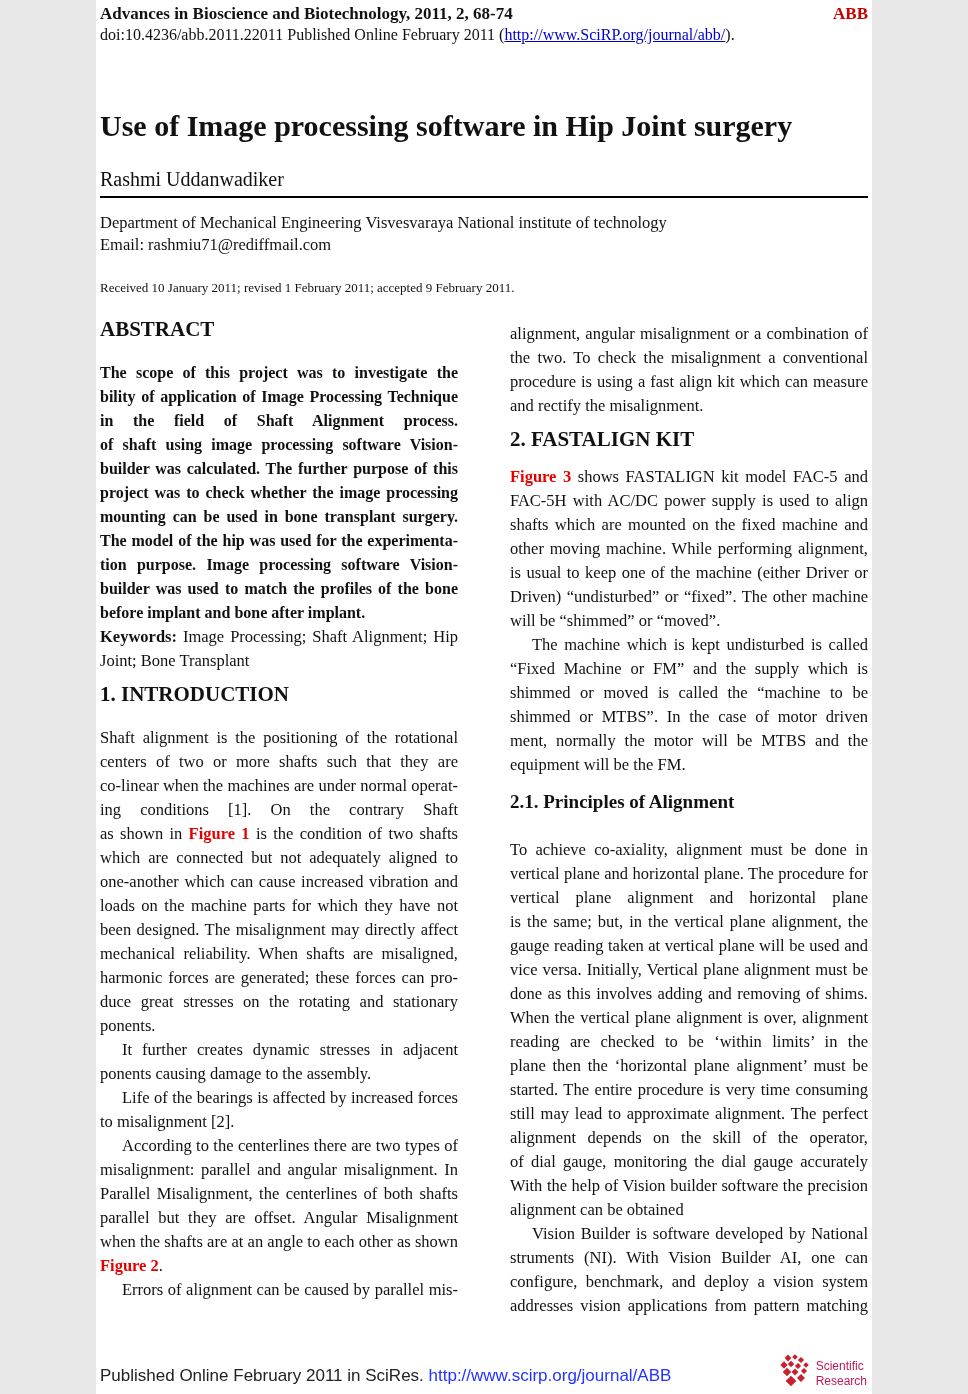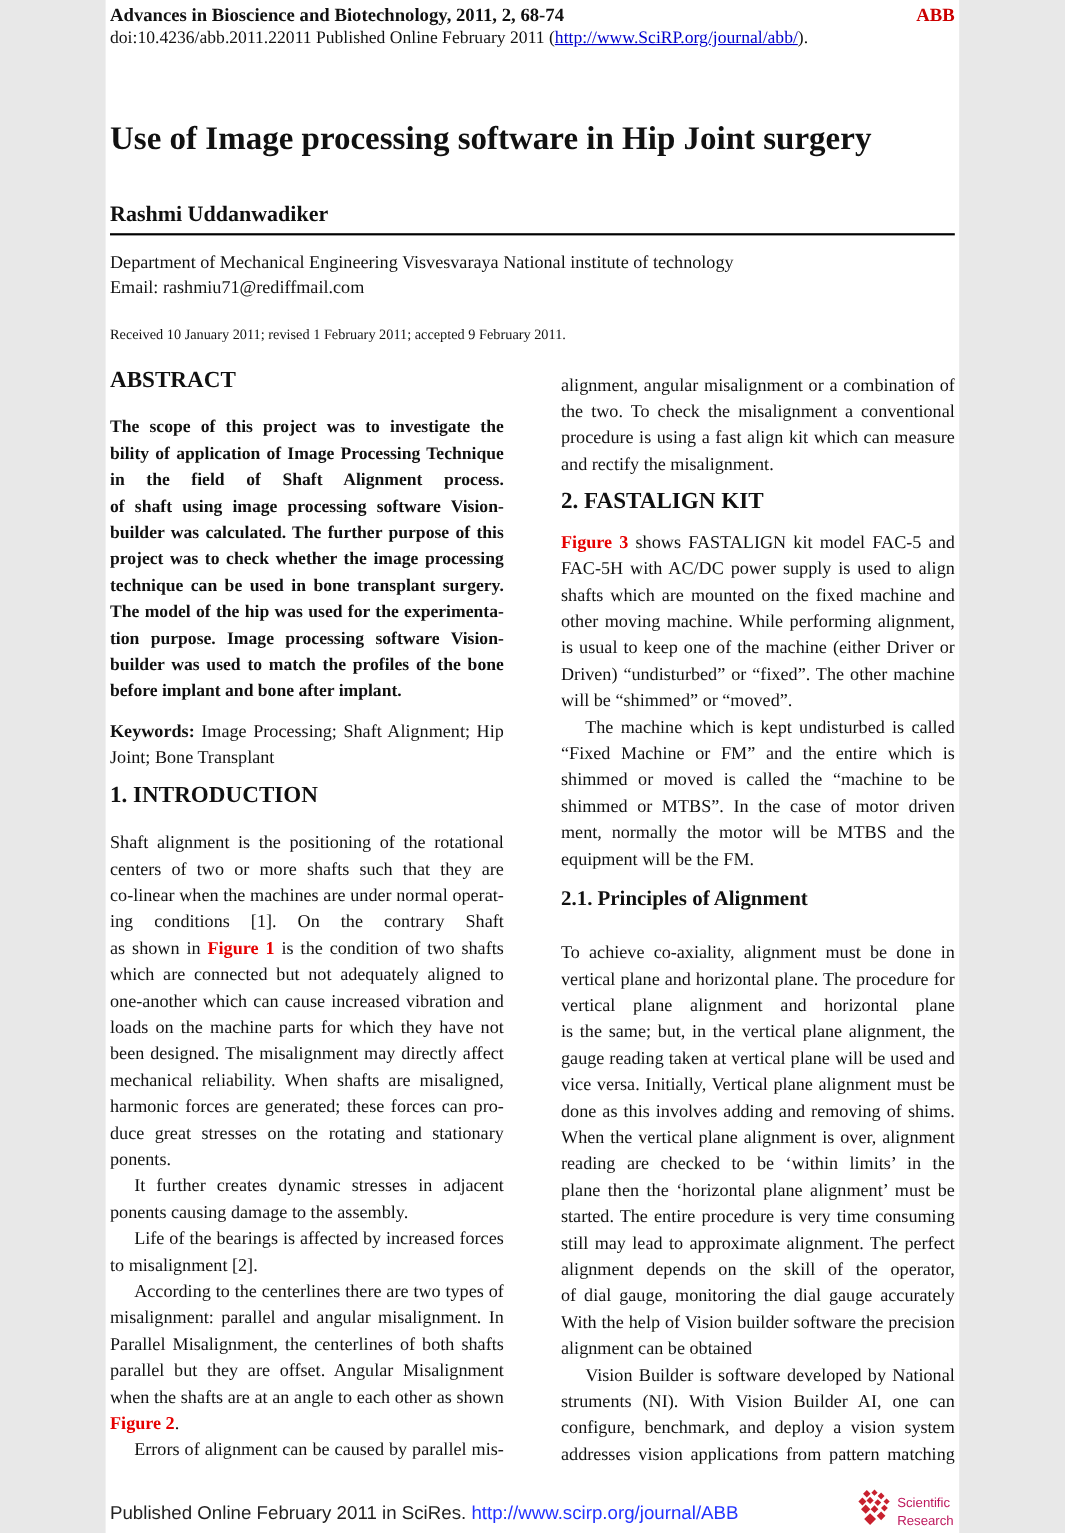--- a/index.html
+++ b/index.html
@@ -15,21 +15,21 @@
     overflow:hidden;
   }
   
   .h-row1{display:flex;justify-content:space-between;align-items:baseline;line-height:21px;}
   .journal-line{font-weight:bold;font-size:17px;}
   .journal-abbr{font-weight:bold;font-size:17px;color:#cc0000;}
   .h-row2{font-size:16px;line-height:21px;}
   .doi-link{color:#0000cc;text-decoration:underline;cursor:pointer;}
   
   .paper-title{font-size:30px;font-weight:bold;line-height:36px;margin:63px 0 0 0;}
-  .author{font-size:20px;font-weight:bold;line-height:22px;margin-top:40px;}
+  .author{font-size:20px;font-weight:normal;line-height:22px;margin-top:24px;}
   .rule{border:none;border-top:2px solid #000;margin:6px 0 0 0;}
   .affil{font-size:16.5px;line-height:22px;margin-top:14px;}
   .email{font-size:16.5px;line-height:22px;}
   .received{font-size:13px;line-height:20px;margin-top:22px;}
   
   .columns{display:flex;gap:52px;margin-top:19px;}
   .col{width:458px;}
   .col-right{padding-top:5px;}
   .col > :first-child{margin-top:0;}
   .h-major{font-size:21px;font-weight:bold;line-height:24px;margin:9px 0 20px 0;}
@@ -84,28 +84,28 @@
 
     <div class="col col-left body-text">
       <div class="h-major">ABSTRACT</div>
       <div class="abstract-lines">
           <div class="jline">The scope of this project was to investigate the possi-</div>
           <div class="jline">bility of application of Image Processing Technique</div>
           <div class="jline">in the field of Shaft Alignment process. Misalignment</div>
           <div class="jline">of shaft using image processing software Vision-</div>
           <div class="jline">builder was calculated. The further purpose of this</div>
           <div class="jline">project was to check whether the image processing</div>
-          <div class="jline">technique can be used in bone transplant surgery.</div>
+          <div class="jline">mounting can be used in bone transplant surgery.</div>
           <div class="jline">The model of the hip was used for the experimenta-</div>
           <div class="jline">tion purpose. Image processing software Vision-</div>
           <div class="jline">builder was used to match the profiles of the bone</div>
           <div class="jline last">before implant and bone after implant.</div>
         </div>
 
-      <div style="margin-top:12px">
+      <div style="">
         <div class="jline"><span class="kw-label">Keywords:</span><span> Image Processing; Shaft Alignment; Hip</span></div>
         <div class="jline last">Joint; Bone Transplant</div>
       </div>
 
       <div class="h-major">1. INTRODUCTION</div>
 
       <div>
         <div>
             <div class="jline">Shaft alignment is the positioning of the rotational</div>
             <div class="jline">centers of two or more shafts such that they are</div>
@@ -163,21 +163,21 @@
             <div class="jline">FAC-5H with AC/DC power supply is used to align the</div>
             <div class="jline">shafts which are mounted on the fixed machine and</div>
             <div class="jline">other moving machine. While performing alignment, it</div>
             <div class="jline">is usual to keep one of the machine (either Driver or</div>
             <div class="jline">Driven) “undisturbed” or “fixed”. The other machine</div>
             <div class="jline last">will be “shimmed” or “moved”.</div>
           </div>
       </div>
       <div>
           <div class="jline ind">The machine which is kept undisturbed is called the</div>
-          <div class="jline">“Fixed Machine or FM” and the entire which is</div>
+          <div class="jline">“Fixed Machine or FM” and the supply which is</div>
           <div class="jline">shimmed or moved is called the “machine to be</div>
           <div class="jline">shimmed or MTBS”. In the case of motor driven equip-</div>
           <div class="jline">ment, normally the motor will be MTBS and the driven</div>
           <div class="jline last">equipment will be the FM.</div>
         </div>
 
       <div class="h-sub">2.1. Principles of Alignment</div>
 
       <div>
           <div class="jline">To achieve co-axiality, alignment must be done in planes</div>

